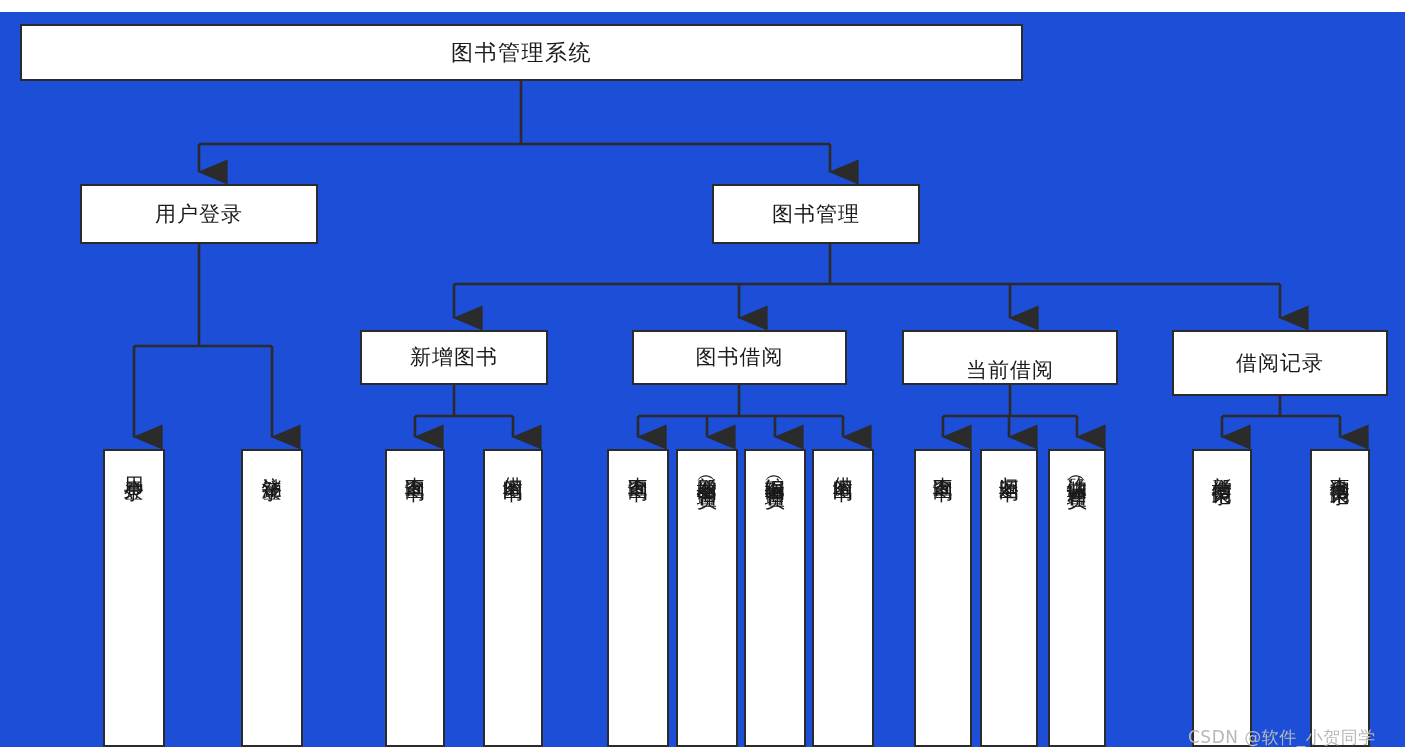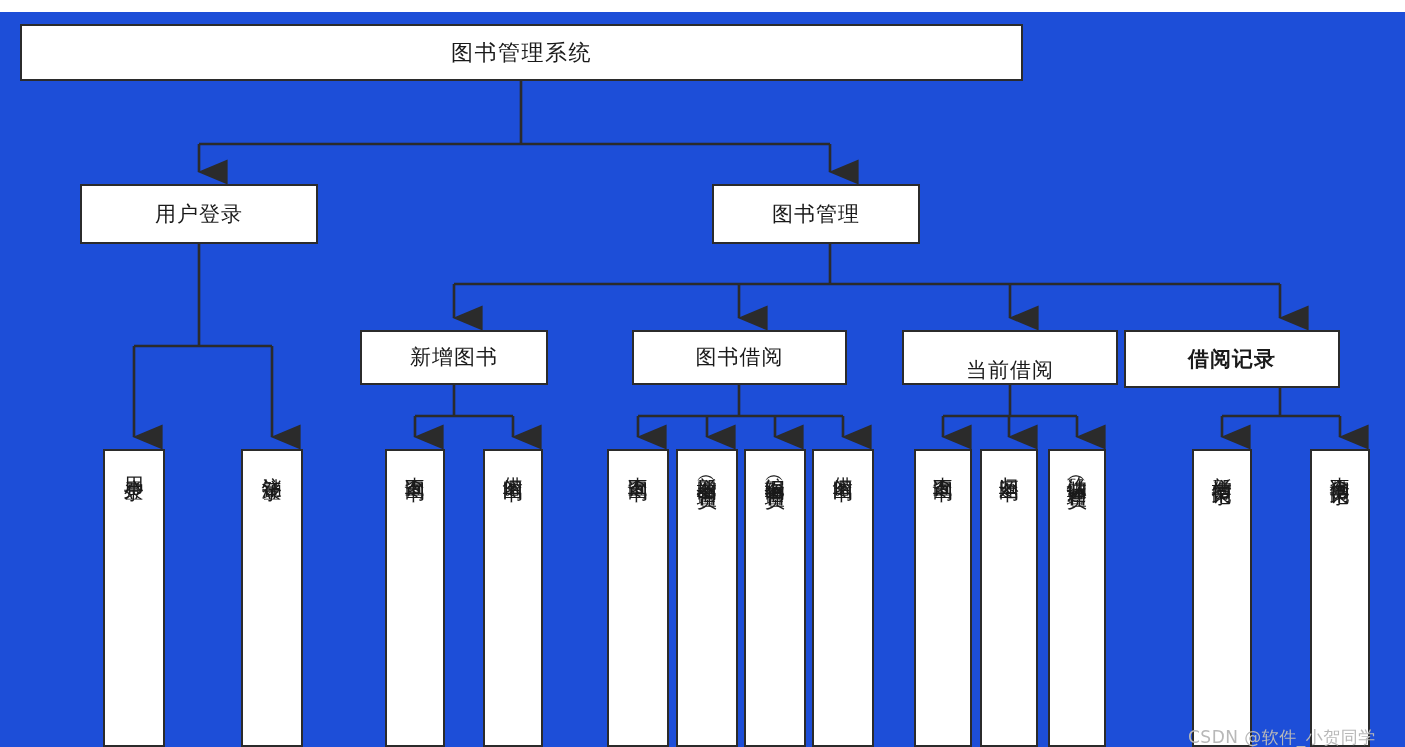--- a/index.html
+++ b/index.html
@@ -143,21 +143,21 @@
 
   <div class="node horiz" style="left:360px; top:318px; width:188px; height:55px;">
     <span>新增图书</span>
   </div>
   <div class="node horiz" style="left:632px; top:318px; width:215px; height:55px;align-items:center;">
     <span>图书借阅</span>
   </div>
   <div class="node horiz" style="left:902px; top:318px; width:216px; height:55px;align-items:flex-end;">
     <span>当前借阅</span>
   </div>
-  <div class="node horiz" style="left:1124px; top:318px; width:216px; height:58px;font-weight:bold;">
+  <div class="node horiz" style="left:1172px; top:318px; width:216px; height:66px;">
     <span>借阅记录</span>
   </div>
 
   <div class="node vert" style="left:103px; top:437px; width:62px; height:298px;">
     <span class="vtext">用户登录</span>
   </div>
   <div class="node vert" style="left:241px; top:437px; width:62px; height:298px;">
     <span class="vtext">注销登录</span>
   </div>
 

